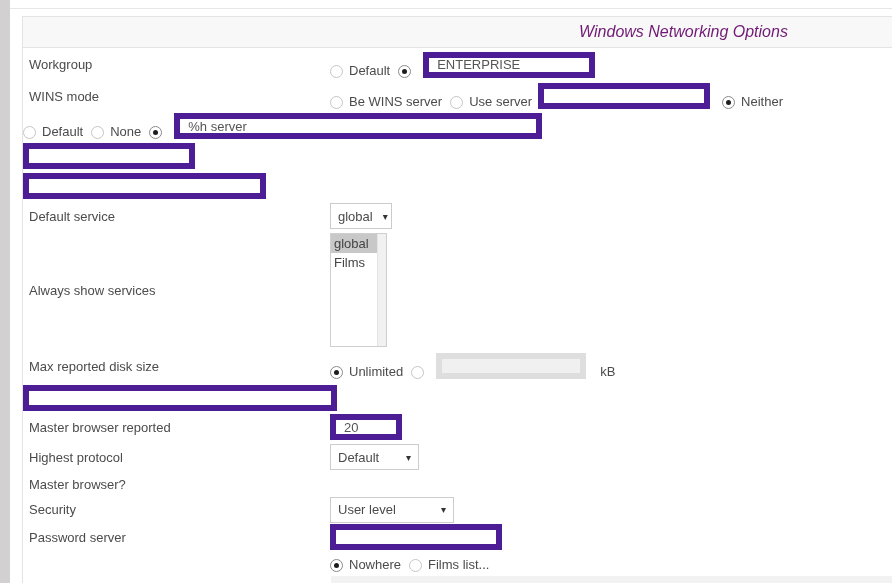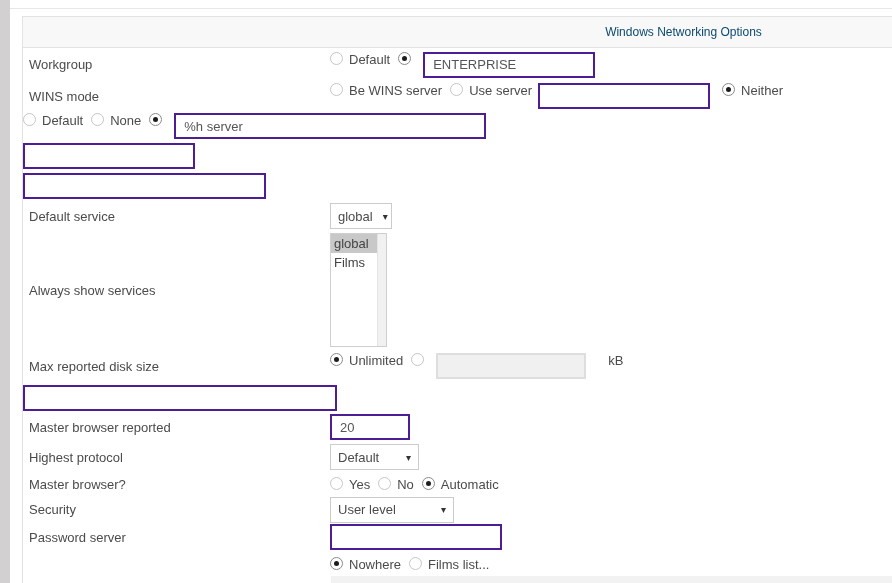--- a/index.html
+++ b/index.html
@@ -13,64 +13,64 @@
   .top-rule   { position:absolute; left:10px; top:8px; width:882px; height:1px; background:#e7e7e7; }
 
   .panel {
     position:absolute; left:22px; top:16px; width:1322px; height:640px;
     border-left:1px solid #e3e3e3; border-top:1px solid #e3e3e3; background:#fff;
   }
   .panel-header {
     height:31px; background:#f8f8f8; border-bottom:1px solid #e3e3e3;
     display:flex; align-items:center; justify-content:center;
   }
-  .panel-title { font-size:12px; color:#0c4a6e; }
+  .panel-title { font-size:16px; color:#701a75;font-style:italic; }
 
   .form { width:892px; }
   .row { display:flex; align-items:center; }
   .row-label { width:307px; flex:none; padding-left:6px; font-size:13px; color:#4b4b4b; }
-  .controls { display:flex; align-items:flex-start; gap:6px; font-size:13px; }
+  .controls { display:flex; align-items:flex-end; gap:6px; font-size:13px; }
 
   .radio {
     width:13px; height:13px; border-radius:50%;
     border:1px solid #c6c6c6; background:#fff; display:inline-block; flex:none; position:relative;
     cursor:pointer;
   }
   .radio.checked { border-color:#8a8a8a; }
   .radio.checked::after {
     content:""; position:absolute; left:3px; top:3px; width:5px; height:5px;
     border-radius:50%; background:#1d1d1d;
   }
   .rlabel { color:#4b4b4b; white-space:nowrap; }
 
   .ti {
-    height:26px; border:2px solid #4c1d95; background:#fff; font-family:"Liberation Sans",sans-serif;
+    height:26px; border:6px solid #4c1d95; background:#fff; font-family:"Liberation Sans",sans-serif;
     font-size:13px; color:#555; padding:0 8px; outline:none;
   }
   .ti.disabled { background:#f0f0f0; border-color:#dedede; }
-  .w62{width:62px} .w72{width:80px} .w89{width:89px} .w124{width:124px}
-  .w150{width:150px} .w170{width:172px} .w242{width:243px} .w310{width:312px} .w312{width:314px} .ml6{margin-left:6px} .ml2{margin-left:2px}
+  .w62{width:62px} .w72{width:72px} .w89{width:89px} .w124{width:124px}
+  .w150{width:150px} .w170{width:172px} .w242{width:243px} .w310{width:368px} .w312{width:314px} .ml6{margin-left:6px} .ml2{margin-left:2px}
 
   .select {
     height:26px; border:1px solid #cccccc; background:#fff; display:flex; align-items:center;
     justify-content:space-between; padding:0 7px; font-size:13px; color:#4b4b4b; cursor:pointer;
   }
   .select .caret { font-size:10px; color:#333; margin-left:10px; }
 
   .listbox {
     width:57px; height:114px; border:1px solid #cfcfcf; background:#fff; position:relative;
     font-size:13px; overflow:hidden; align-self:flex-start; margin-top:2px;
   }
   .listbox .opt { padding:0 3px; line-height:19px; color:#444; cursor:pointer; width:46px; }
   .listbox .opt.selected { background:#c8c8c8; }
   .listbox .scrollbar {
     position:absolute; right:0; top:0; width:9px; height:100%;
     background:#f1f1f1; border-left:1px solid #e4e4e4;
   }
-  .unit { color:#4b4b4b; margin-left:16px; }
+  .unit { color:#4b4b4b; margin-left:8px; }
   .bottom-strip { height:8px; background:#f2f2f2; width:604px; margin-left:308px; }
 </style>
 </head>
 <body>
 
 <div class="left-strip"></div>
 <div class="top-rule"></div>
 
 <div class="panel">
   <div class="panel-header">
@@ -175,28 +175,20 @@
       <div class="controls">
         <div class="select w89">
           <span>Default</span>
           <span class="caret">▾</span>
         </div>
       </div>
     </div>
 
     <div class="row" style="height:25px">
       <div class="row-label">Master browser?</div>
-      <div class="controls">
-        <span class="radio"></span>
-        <span class="rlabel">Yes</span>
-        <span class="radio ml2"></span>
-        <span class="rlabel">No</span>
-        <span class="radio checked ml2"></span>
-        <span class="rlabel">Automatic</span>
-      </div>
     </div>
 
     <div class="row" style="height:25px">
       <div class="row-label">Security</div>
       <div class="controls">
         <div class="select w124">
           <span>User level</span>
           <span class="caret">▾</span>
         </div>
       </div>

